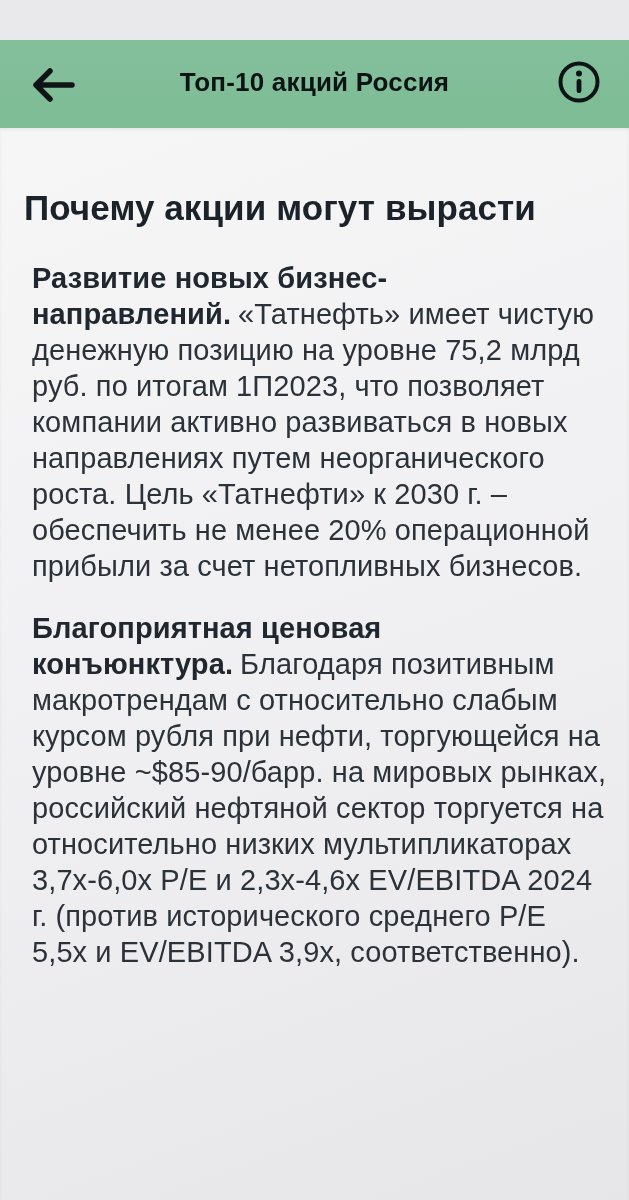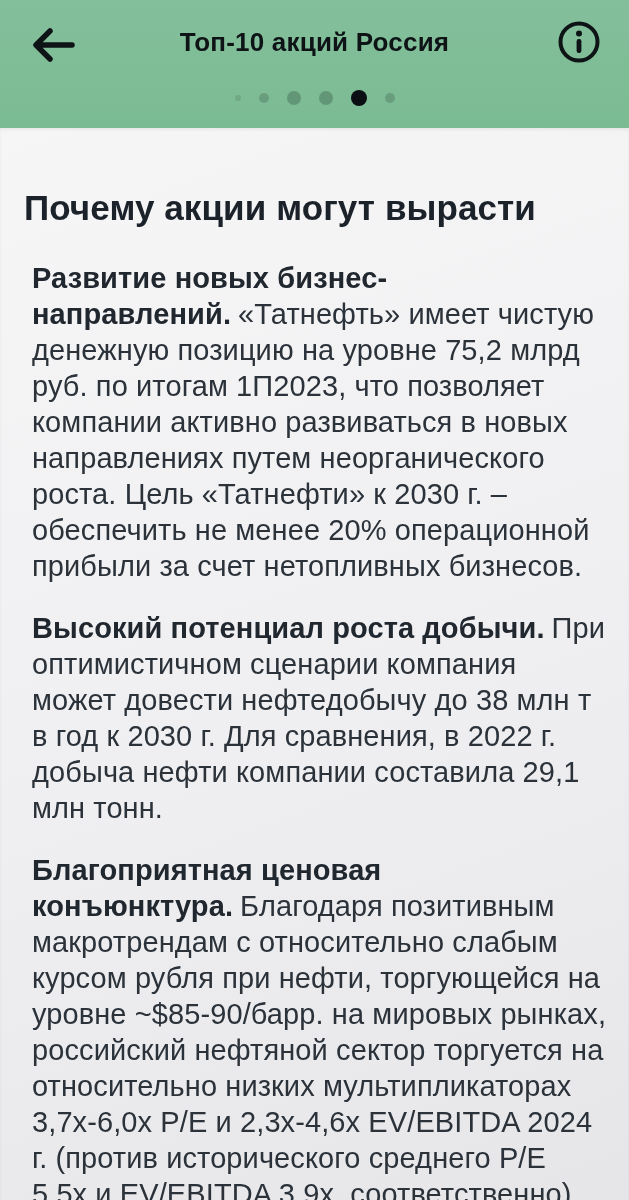--- a/index.html
+++ b/index.html
@@ -10,20 +10,21 @@
     font-family: "Liberation Sans", "DejaVu Sans", sans-serif;
     background: #e9e9eb;
     position: relative;
   }
 
   
   .header {
     position: relative;
     height: 128px;
     background: linear-gradient(180deg, #83bf9b 0%, #7bbb93 100%);
+    margin-top: 40px;
   }
   .back-btn {
     position: absolute;
     left: 26px;
     top: 20px;
     width: 54px;
     height: 50px;
     display: flex;
     align-items: center;
     justify-content: center;
@@ -145,16 +146,15 @@
       <span class="dot md active"></span>
       <span class="dot sm"></span>
     </div>
 </div>
 
 <div class="card">
   <h1 class="article-heading">Почему акции могут вырасти</h1>
 
   <p class="article-paragraph"><span class="lead">Развитие новых бизнес-направлений.</span><span>«Татнефть» имеет чистую денежную позицию на уровне 75,2 млрд руб. по итогам 1П2023, что позволяет компании активно развиваться в новых направлениях путем неорганического роста. Цель «Татнефти» к 2030 г. – обеспечить не менее 20% операционной прибыли за счет нетопливных бизнесов.</span></p>
 
-  <p class="article-paragraph"><span class="lead">Высокий потенциал роста добычи.</span><span>При оптимистичном сценарии компания может довести нефтедобычу до 38 млн т в год к 2030 г. Для сравнения, в 2022 г. добыча нефти компании составила 29,1 млн тонн.</span></p>
 
   <p class="article-paragraph"><span class="lead">Благоприятная ценовая конъюнктура.</span><span>Благодаря позитивным макротрендам с относительно слабым курсом рубля при нефти, торгующейся на уровне ~$85-90/барр. на мировых рынках, российский нефтяной сектор торгуется на относительно низких мультипликаторах 3,7x-6,0x P/E и 2,3x-4,6x EV/EBITDA 2024 г. (против исторического среднего P/E 5,5x и EV/EBITDA 3,9x, соответственно).</span></p>
 </div>
 
 </body></html>

